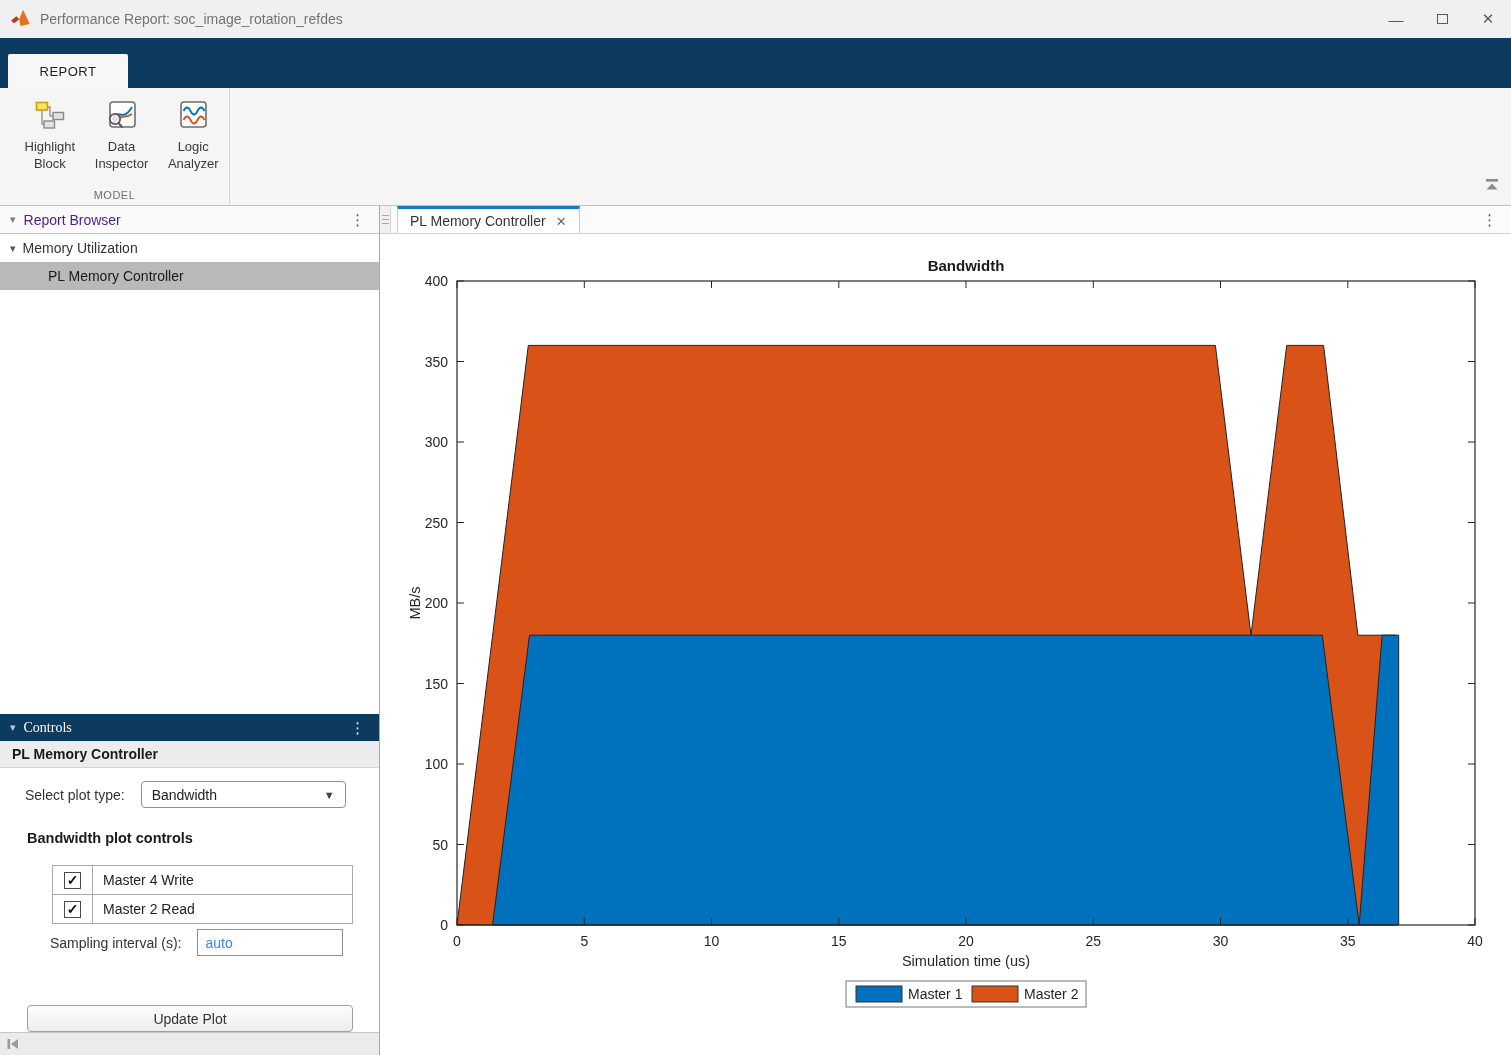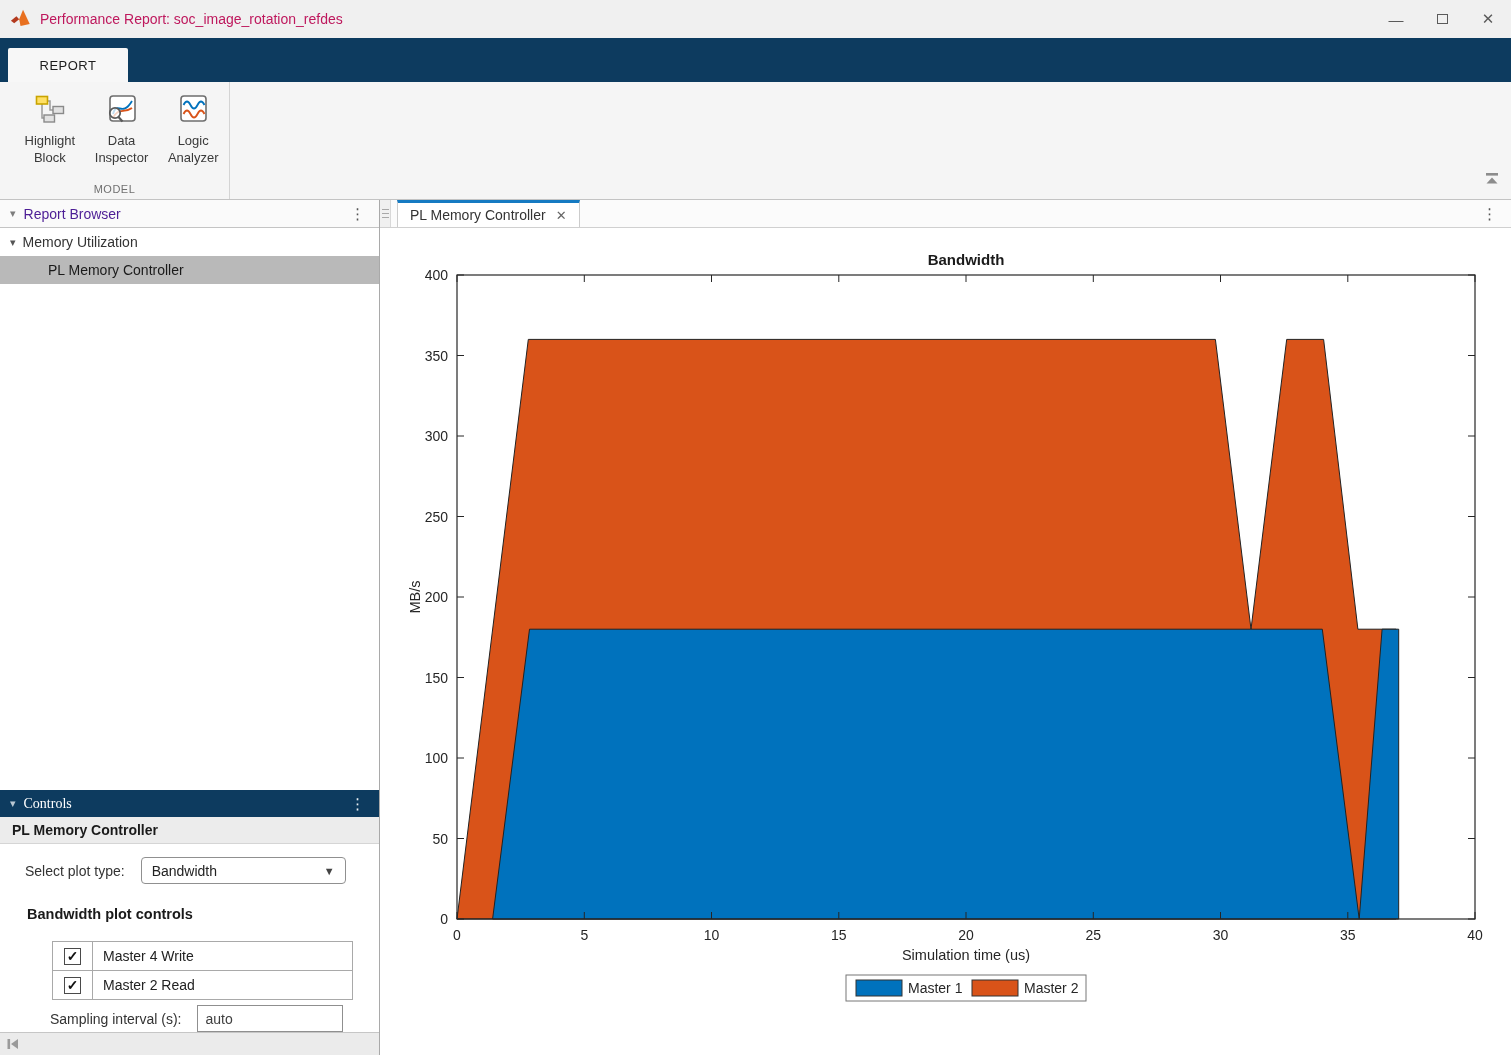--- a/index.html
+++ b/index.html
@@ -3,28 +3,28 @@
 <meta charset="utf-8">
 <style>
   * { box-sizing: border-box; margin: 0; padding: 0; }
   html,body { width: 1511px; height: 1055px; overflow: hidden; background:#fff;
     font-family: "Liberation Sans", sans-serif; }
   .window { width:1511px; height:1055px; display:flex; flex-direction:column; background:#fff; }
 
   
   .titlebar { height:38px; background:#f0f0f0; display:flex; align-items:center; flex:0 0 auto; }
   .titlebar .logo { width:22px; height:22px; margin:0 8px 0 10px; }
-  .titlebar .title { font-size:14px; color:#be185d; }
+  .titlebar .title { font-size:14px; color:#737373; }
   .win-controls { margin-left:auto; display:flex; height:100%; }
   .win-btn { width:46px; height:100%; display:flex; align-items:center; justify-content:center;
     color:#5a5a5a; font-size:15px; cursor:default; }
   .maxbox { width:11px; height:10px; border:1.2px solid #5a5a5a; display:inline-block; }
 
   
-  .ribbon { height:44px; background:#0d3b5f; display:flex; align-items:flex-end; flex:0 0 auto; }
+  .ribbon { height:50px; background:#0d3b5f; display:flex; align-items:flex-end; flex:0 0 auto; }
   .ribbon-tab { margin-left:8px; width:120px; height:34px; background:#f7f7f7; color:#1d1d1d;
     font-size:13px; letter-spacing:0.5px; display:flex; align-items:center; justify-content:center;
     border-radius:2px 2px 0 0; }
   .toolbar { height:118px; background:#f5f5f5; border-bottom:1px solid #c3c3c3; position:relative;
     display:flex; align-items:flex-start; flex:0 0 auto; }
   .tool-group { width:230px; height:100%; border-right:1px solid #d4d4d4; position:relative;
     display:flex; padding:10px 0 0 14px; }
   .tool-btn { width:72px; display:flex; flex-direction:column; align-items:center; text-align:center;
     cursor:default; }
   .tool-btn svg { width:36px; height:36px; margin-bottom:5px; }
@@ -75,21 +75,21 @@
   .masters-table td { height:29px; }
   .masters-table .cbcol { width:40px; text-align:center; }
   .masters-table td.namecol { padding-left:10px; font-weight:normal; }
   .cb { width:17px; height:17px; border:1.5px solid #4a4a4a; background:#fff; display:inline-flex;
     align-items:center; justify-content:center; font-size:14px; font-weight:bold; color:#111;
     vertical-align:middle; cursor:default; }
 
   .sampling-row { margin:5px 0 0 50px; display:flex; align-items:center; }
   .sampling-row .lbl { font-size:14px; color:#333; }
   .text-input { margin-left:15px; width:146px; height:27px; border:1px solid #8f8f8f; background:#fff;
-    font-size:14px; color:#404040; padding:0 8px; font-family:"Liberation Sans", sans-serif; }
+    font-size:14px; color:#3b82f6; padding:0 8px; font-family:"Liberation Sans", sans-serif; }
 
   .update-btn { display:block; margin:49px auto 0 27px; width:326px; height:27px; border-radius:4px;
     border:1px solid #9e9e9e; background:linear-gradient(#fdfdfd,#ededed); font-size:14px; color:#333;
     font-family:"Liberation Sans", sans-serif; cursor:default; }
 
   .left-bottom-bar { margin-top:auto; height:23px; background:#ebebeb; border-top:1px solid #c6c6c6;
     display:flex; align-items:center; padding-left:6px; flex:0 0 auto; }
 
   
   .main-panel { flex:1; display:flex; flex-direction:column; min-width:0; }
@@ -234,20 +234,21 @@
             <td class="namecol">Master 2 Read</td>
           </tr>
         </tbody>
           </table>
 
         <div class="sampling-row">
           <span class="lbl">Sampling interval (s):</span>
           <input class="text-input" type="text" value="auto" style="">
         </div>
 
+        <button class="update-btn">Update Plot</button>
       </div>
 
       <div class="left-bottom-bar">
         <svg width="14" height="12" viewBox="0 0 14 12">
           <rect x="1.5" y="1" width="2.6" height="10" fill="#9a9a9a"></rect>
           <path d="M12 1 L5 6 L12 11 Z" fill="#9a9a9a"></path>
         </svg>
       </div>
     </div>
 

